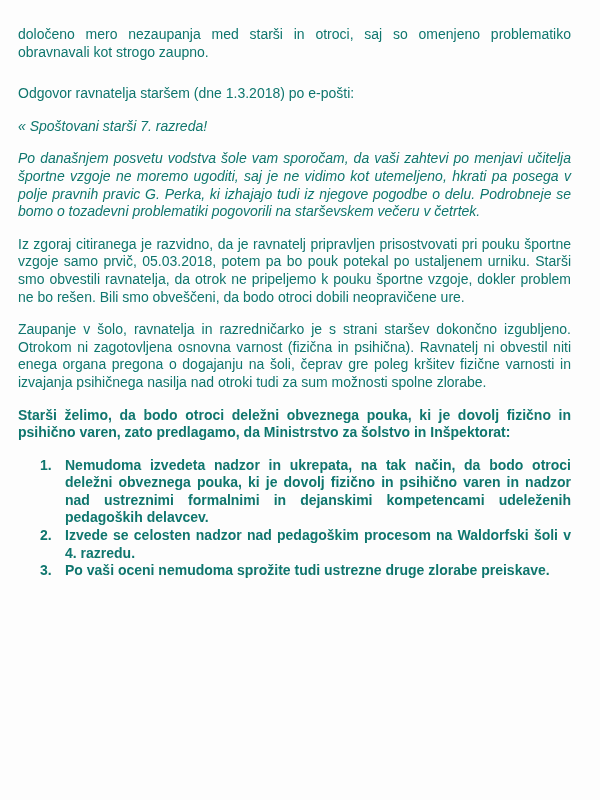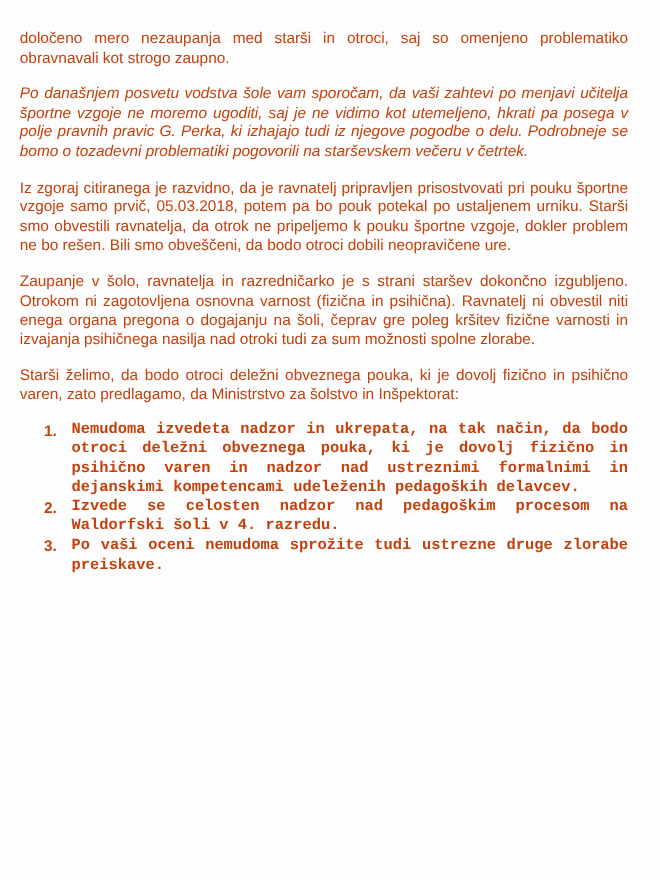--- a/index.html
+++ b/index.html
@@ -5,72 +5,73 @@
   html, body {
     margin: 0;
     padding: 0;
     background: #fdfdfd;
   }
   .page {
     width: 588px;
     height: 800px;
     box-sizing: border-box;
     background: #fdfdfd;
-    color: #c2410c;
+    color: #0f766e;
     font-family: "Liberation Sans", "DejaVu Sans", sans-serif;
     font-size: 14px;
     line-height: 17.6px;
     padding: 26px 17px 0 18px;
     overflow: hidden;
   }
   .para {
     margin: 0 0 15px 0;
     text-align: justify;
   }
   .para.single {
     text-align: left;
   }
   .mt-lg {
     margin-top: 24px;
   }
   .italic {
     font-style: italic;
   }
   .bold {
-    font-weight: 400;
+    font-weight: 700;
   }
   .demands {
     margin: 0;
     padding: 0;
     list-style: none;
   }
   .demand {
     display: flex;
     font-weight: 700;
     margin: 0 0 0 22px;
   }
   .demand .num {
     flex: 0 0 25px;
     text-align: left;
   }
   .demand .txt {
     flex: 1 1 auto;
     text-align: justify;
-    font-family: Liberation Mono, monospace;
   }
 </style>
 </head>
 <body>
 
 <div class="page">
 
   <p class="para">določeno mero nezaupanja med starši in otroci, saj so omenjeno problematiko obravnavali kot strogo zaupno.</p>
 
 
+  <p class="para single mt-lg">Odgovor ravnatelja staršem (dne 1.3.2018) po e-pošti:</p>
 
+  <p class="para single italic">« Spoštovani starši 7. razreda!</p>
 
   <p class="para italic">Po današnjem posvetu vodstva šole vam sporočam, da vaši zahtevi po menjavi učitelja športne vzgoje ne moremo ugoditi, saj je ne vidimo kot utemeljeno, hkrati pa posega v polje pravnih pravic G. Perka, ki izhajajo tudi  iz njegove pogodbe o delu. Podrobneje se bomo o tozadevni problematiki pogovorili na starševskem večeru v četrtek.</p>
 
 
   <p class="para">Iz zgoraj citiranega je razvidno, da je ravnatelj pripravljen prisostvovati pri pouku športne vzgoje samo prvič, 05.03.2018, potem pa bo pouk potekal po ustaljenem urniku. Starši smo obvestili ravnatelja, da otrok ne pripeljemo k pouku športne vzgoje, dokler problem ne bo rešen. Bili smo obveščeni, da bodo otroci dobili neopravičene ure.</p>
 
   <p class="para">Zaupanje v šolo, ravnatelja in razredničarko je  s strani staršev dokončno izgubljeno. Otrokom ni zagotovljena osnovna varnost (fizična in psihična). Ravnatelj ni obvestil niti enega organa pregona o dogajanju na šoli, čeprav gre poleg kršitev fizične varnosti in izvajanja psihičnega nasilja nad otroki tudi za sum možnosti spolne zlorabe.</p>
 
   <p class="para bold">Starši želimo, da bodo otroci deležni obveznega pouka, ki je dovolj fizično in psihično varen, zato predlagamo, da Ministrstvo za šolstvo in Inšpektorat:</p>
 

